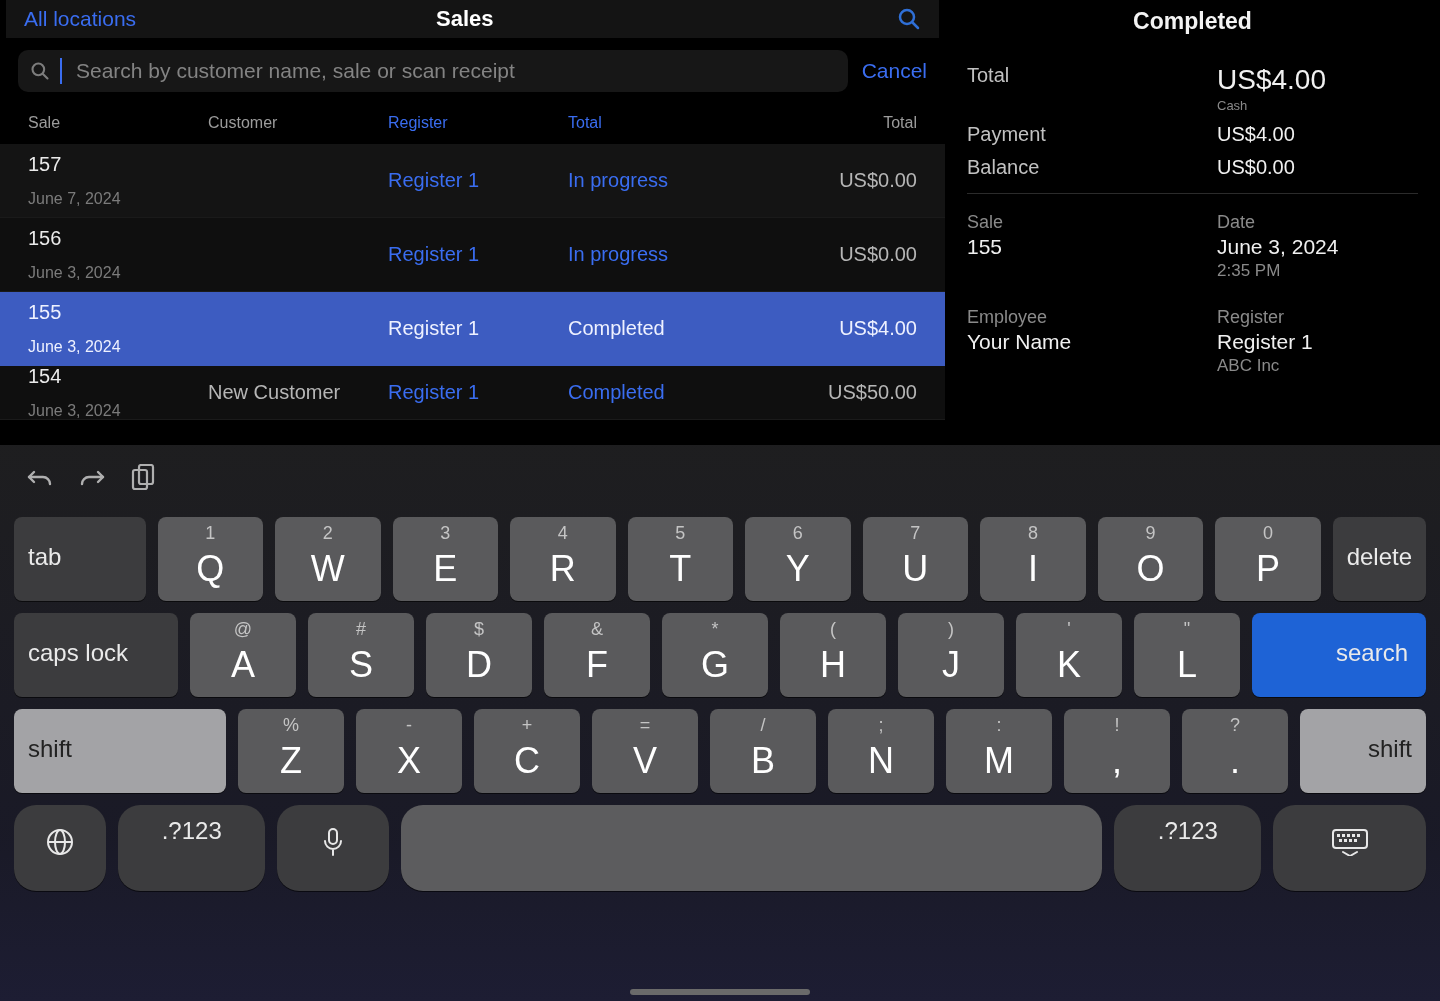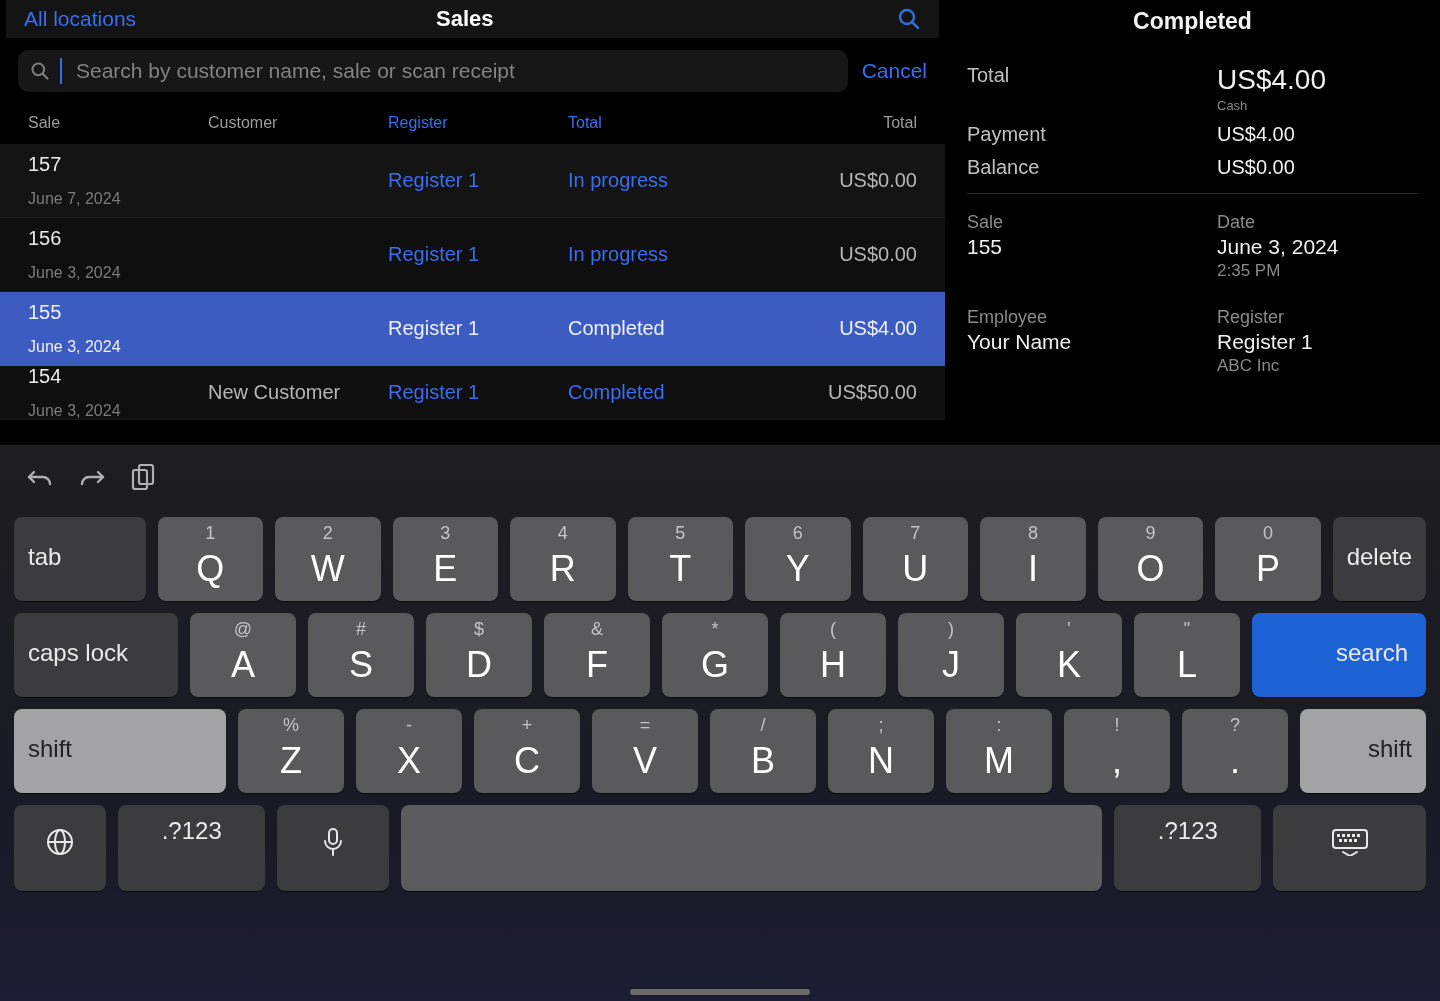--- a/index.html
+++ b/index.html
@@ -141,21 +141,21 @@
   .key.fn {
     background: #3c3c3e; color: #eaeaea; font-size: 24px;
     justify-content: flex-end; align-items: flex-start;
     padding: 0 14px 12px 14px;
   }
   .key.fn .main { font-size: 24px; }
   .key.fn.right { align-items: flex-end; }
   .key.search-key { background: #1e63d6; align-items:flex-end; padding-right:18px; }
   .key.light { background: #a3a3a6; color:#222; }
   .key.space { background: #5c5c5e; }
-  .krow.bot .key { height: 86px; }
+  .krow.bot .key { height: 86px; border-radius: 22px; }
   .krow.bot { margin-top: 12px; }
 
   .w-tab    { width: 132px; }
   .w-del    { width: 132px; }
   .w-std    { width: 106px; }
   .w-caps   { width: 164px; }
   .w-search { width: 196px; }
   .w-shift  { width: 212px; }
   .w-dotnum { width: 150px; }
   .w-g1     { width: 94px; }

